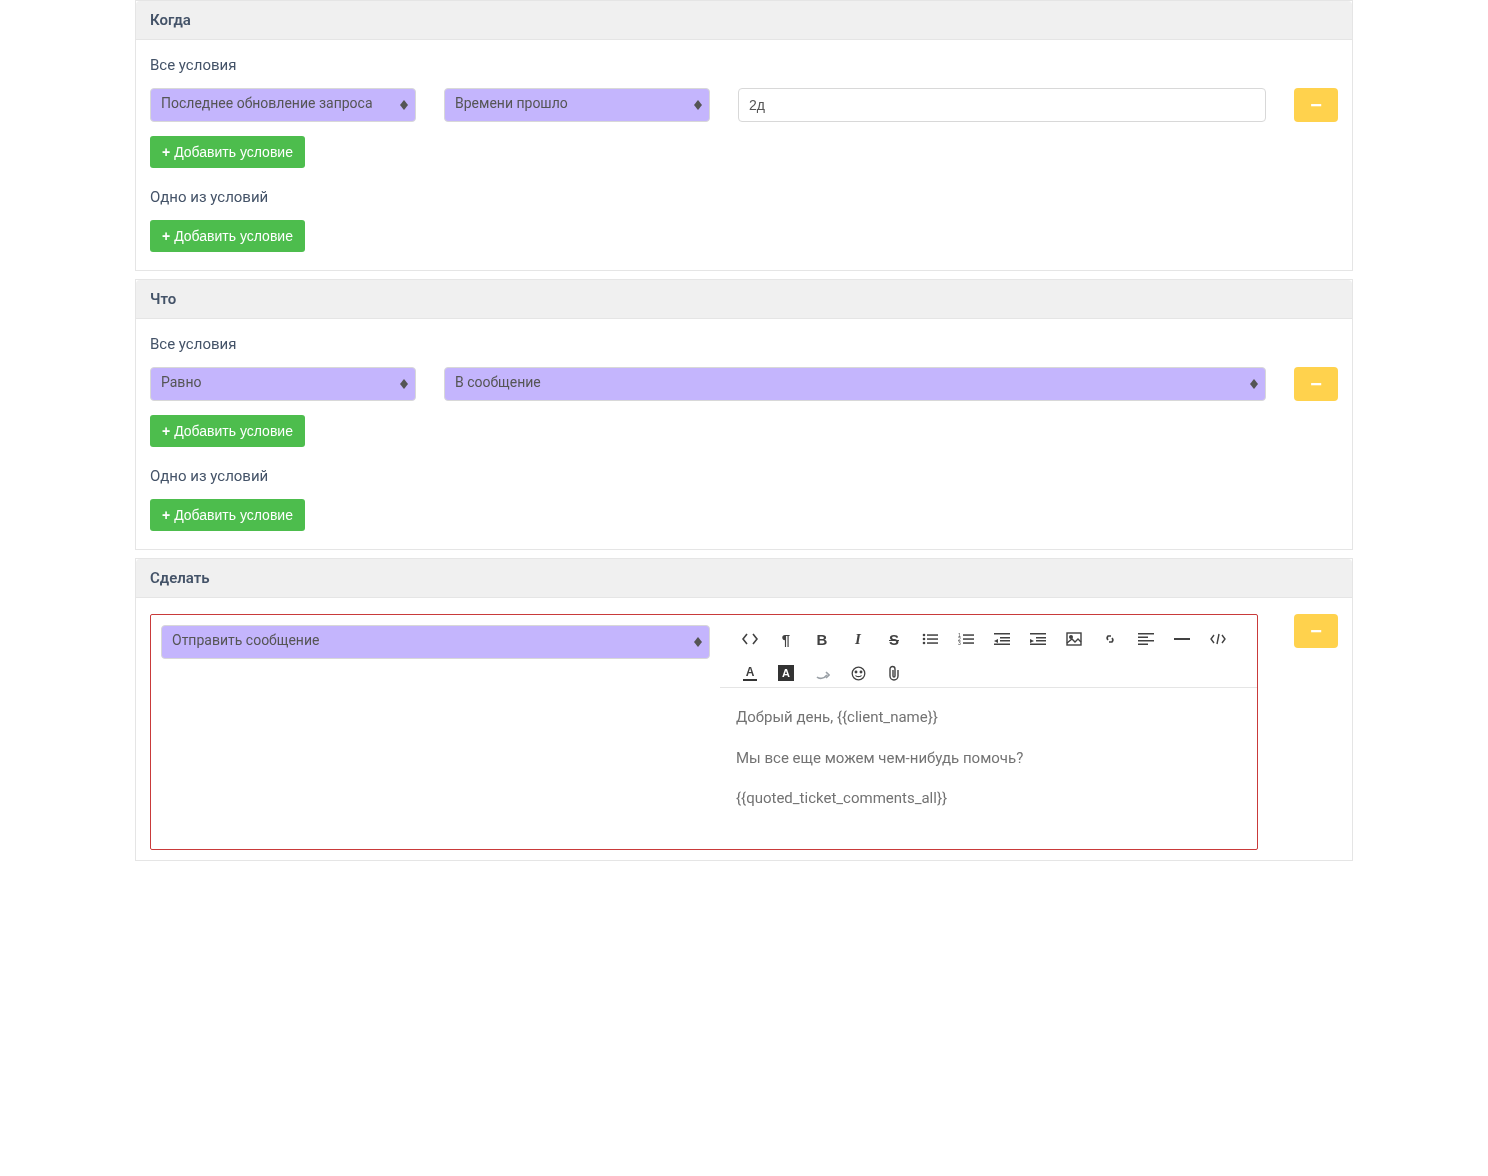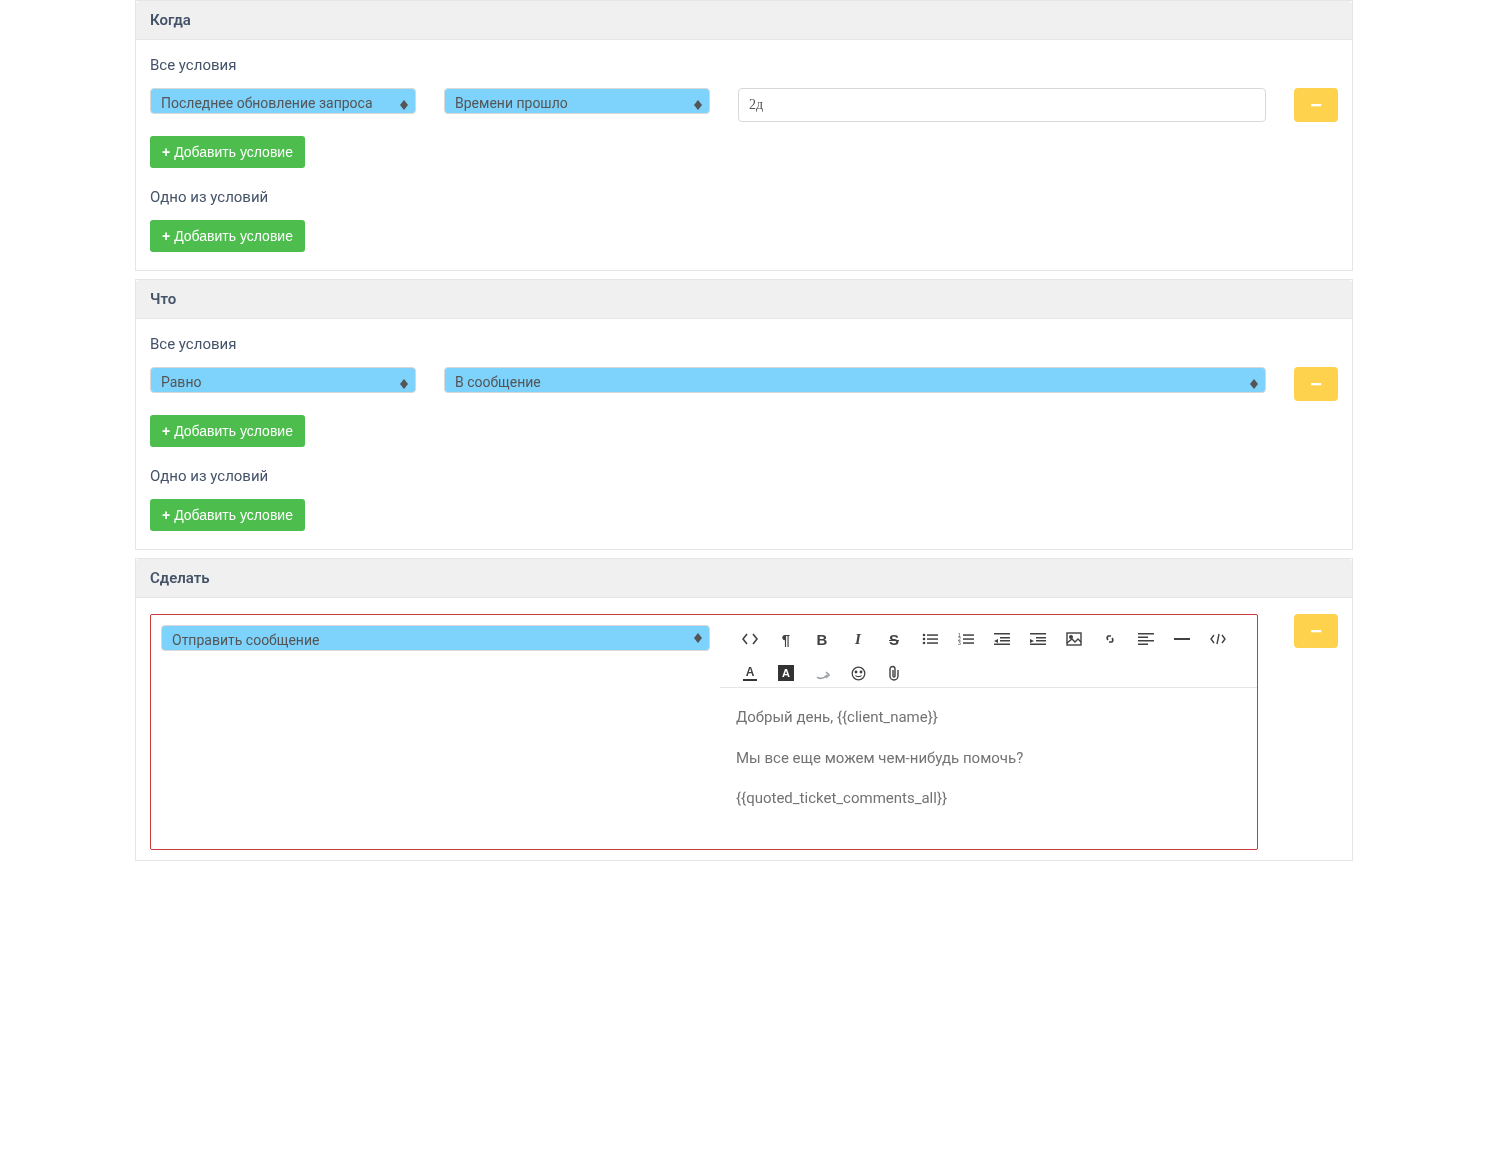--- a/index.html
+++ b/index.html
@@ -46,24 +46,24 @@
   margin-bottom: 14px;
   align-items: stretch;
 }
 .select-wrap {
   position: relative;
   flex: 0 0 266px;
 }
 .select-wrap.wide { flex: 1; }
 .select {
   width: 100%;
-  height: 26px;
+  height: 34px;
   border: 1px solid #d8d8d8;
   border-radius: 4px;
-  background: #7dd3fc;
+  background: #c4b5fd;
   padding: 6px 30px 6px 10px;
   font-size: 14px;
   color: #555;
   appearance: none;
   -webkit-appearance: none;
   cursor: pointer;
 }
 .select-arrows {
   position: absolute;
   right: 8px;
@@ -78,21 +78,20 @@
 .select-arrows svg { display: block; }
 .text-input {
   flex: 1;
   height: 34px;
   border: 1px solid #d8d8d8;
   border-radius: 4px;
   background: #fff;
   padding: 6px 10px;
   font-size: 14px;
   color: #555;
-  font-family: Liberation Serif, serif;
 }
 .btn-remove {
   flex: 0 0 44px;
   height: 34px;
   background: #ffd24d;
   border: none;
   border-radius: 4px;
   color: #fff;
   font-size: 20px;
   font-weight: 700;

